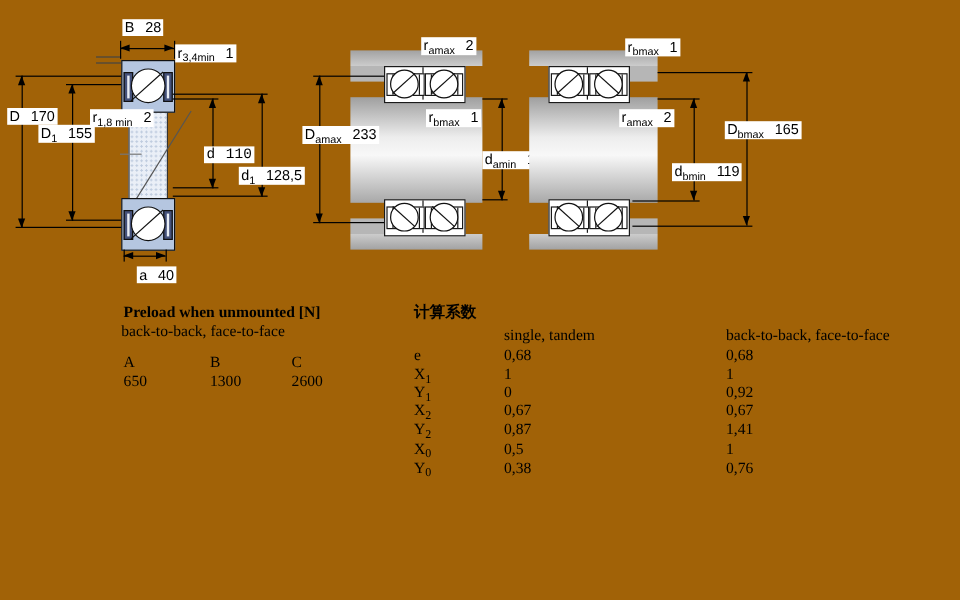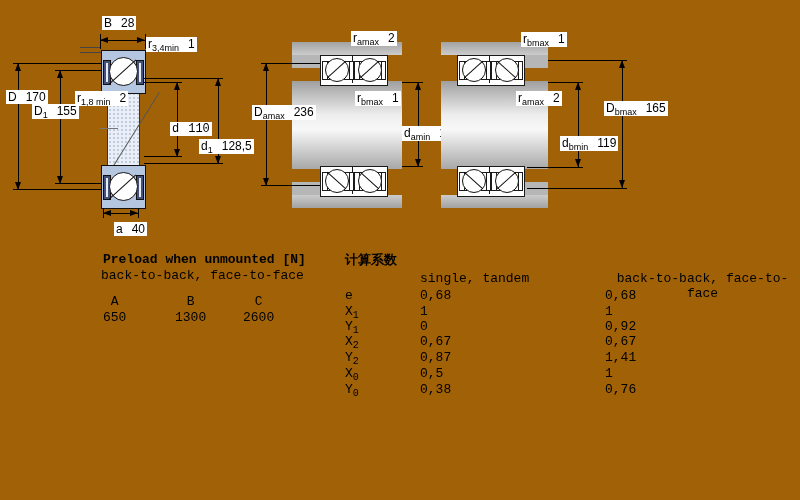--- a/index.html
+++ b/index.html
@@ -34,21 +34,21 @@
   .bluebox{position:absolute;left:101px;width:43px;height:42px;background:#b5c6e0;border:1px solid #111;}
   .seal{position:absolute;width:6px;height:23px;top:9px;background:#44517a;border:1px solid #111;}
   .seal:after{content:"";position:absolute;left:2px;top:2px;bottom:2px;width:2px;background:#e8edf5;}
   .bb-ball{width:27px;height:27px;left:7px;top:6px;}
   .strip{position:absolute;left:107px;top:92px;width:31px;height:73px;
          background-color:#eaeff7;
          background-image:radial-gradient(#bfccdf 1px,transparent 1px);
          background-size:4px 4px;
          border-left:1px solid #333;border-right:1px solid #333;}
   
-  .serif{font-family:Liberation Mono, monospace;font-size:13px;color:#000;text-align:center;}
+  .serif{font-family:Liberation Serif, serif;font-size:13px;color:#000;}
   .title-bold{font-weight:bold;}
   .precol{position:absolute;line-height:16px;}
   .frow{position:absolute;width:400px;height:15px;}
   .frow .fl{position:absolute;left:0;}
   .frow .f1{position:absolute;left:75px;}
   .frow .f2{position:absolute;left:260px;}
   .fsub{font-size:10px;position:relative;top:3px;}
   .colhead{position:absolute;}
 </style>
 </head>
@@ -173,21 +173,21 @@
       <div class="diag" style="left:15px;top:1px;height:25px;transform:rotate(-48deg);"></div>
       <div class="diag" style="left:48px;top:1px;height:25px;transform:rotate(-48deg);"></div>
     </div>
 
     <div class="vline" style="left:266px;top:63px;height:123px;"></div>
     <div class="ah ah-up" style="left:263px;top:63px;"></div>
     <div class="ah ah-down" style="left:263px;top:178px;"></div>
     <div class="hline" style="left:261px;top:63px;width:59px;"></div>
     <div class="hline" style="left:261px;top:185px;width:59px;"></div>
     <div class="dlabel" style="left:252px;top:105px;">
-      <span>D</span><span class="sb">amax</span><span class="dv">236</span>
+      <span>D</span><span class="sb">amax</span><span class="dv">233</span>
     </div>
 
     <div class="vline" style="left:418px;top:82px;height:85px;"></div>
     <div class="ah ah-up" style="left:415px;top:82px;"></div>
     <div class="ah ah-down" style="left:415px;top:159px;"></div>
     <div class="hline" style="left:402px;top:82px;width:21px;"></div>
     <div class="hline" style="left:402px;top:166px;width:21px;"></div>
     <div class="dlabel" style="left:402px;top:126px;">
       <span>d</span><span class="sb">amin</span><span class="dv">119</span>
     </div>

